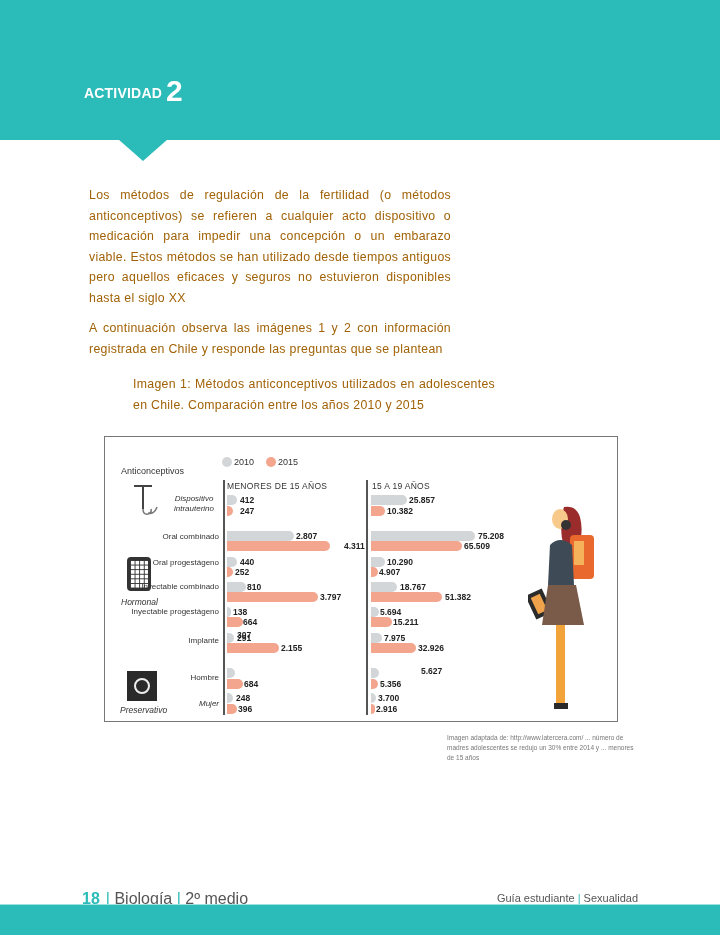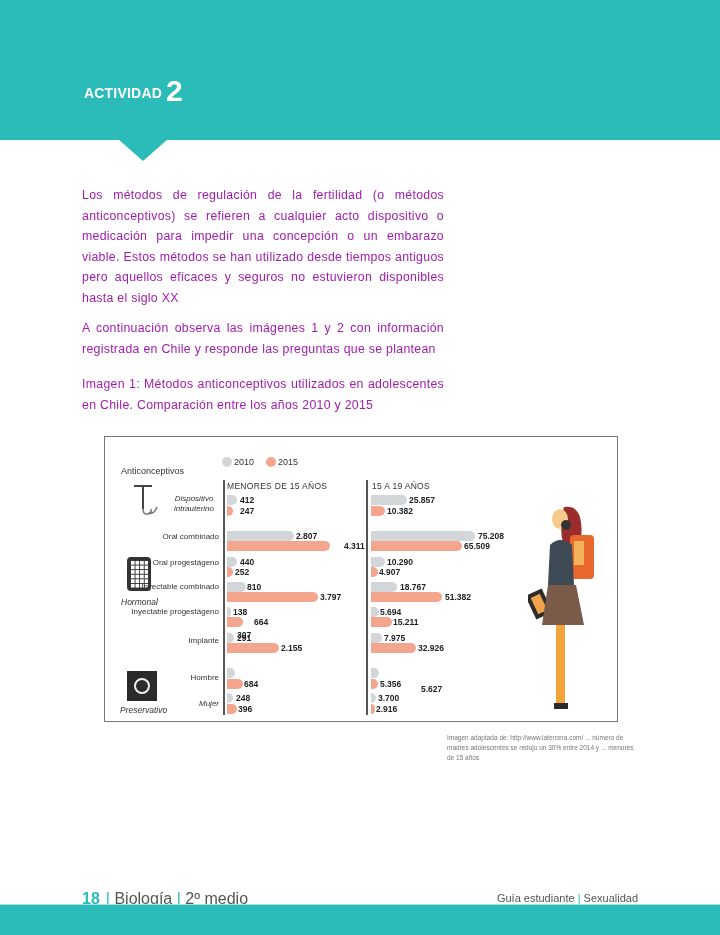--- a/index.html
+++ b/index.html
@@ -3,21 +3,21 @@
 <meta charset="utf-8">
 <style>
   html, body { margin:0; padding:0; }
   body { width:720px; height:935px; position:relative; background:#ffffff; font-family:"Liberation Sans", sans-serif; overflow:hidden; color:#3a3a3a; }
   .header { position:absolute; left:0; top:0; width:720px; height:140px; background:#2bbbb8; }
   .header-notch { position:absolute; left:118px; top:139px; width:0; height:0; border-left:25px solid transparent; border-right:25px solid transparent; border-top:22px solid #2bbbb8; }
   .activity { position:absolute; left:84px; top:74px; color:#fff; font-weight:bold; }
   .activity .word { font-size:14px; letter-spacing:0.2px; }
   .activity .num { font-size:30px; margin-left:4px; vertical-align:-3px; }
   .title { position:absolute; left:226px; top:36px; color:#fff; font-weight:bold; font-size:24px; line-height:33px; letter-spacing:0.2px; }
-  .para { position:absolute; left:82px; width:362px; font-size:12.3px; line-height:20.5px; text-align:justify; color:#a21caf; letter-spacing:0.3px; }
+  .para { position:absolute; left:89px; width:362px; font-size:12.3px; line-height:20.5px; text-align:justify; color:#a16207; letter-spacing:0.3px; }
   .chart-box { position:absolute; left:104px; top:436px; width:514px; height:286px; border:1.5px solid #777; background:#fff; box-sizing:border-box; }
   .legend { position:absolute; left:222px; top:457px; font-size:9px; color:#333; display:flex; gap:12px; }
   .legend .item { display:flex; align-items:center; gap:2px; }
   .dot { width:10px; height:10px; border-radius:50%; display:inline-block; }
   .anticon-title { position:absolute; left:121px; top:466px; font-size:9px; color:#333; }
   .col-head { position:absolute; font-size:8.5px; color:#333; letter-spacing:0.3px; }
   .axis { position:absolute; width:1.5px; background:#555; }
   .row-label { position:absolute; font-size:8px; color:#333; text-align:right; width:90px; line-height:10px; font-style:normal; }
   .row-label.it { font-style:italic; }
   .bar { position:absolute; height:10px; border-radius:0 5px 5px 0; }
@@ -46,21 +46,21 @@
 <div class="header"></div>
 <div class="header-notch"></div>
 <div class="activity">
   <span class="word">ACTIVIDAD</span><span class="num">2</span>
 </div>
 <div class="title">
 </div>
 
 <div class="para" style="top:185px;">Los métodos de regulación de la fertilidad (o métodos anticonceptivos) se refieren a cualquier acto dispositivo o medicación para impedir una concepción o un embarazo viable. Estos métodos se han utilizado desde tiempos antiguos pero aquellos eficaces y seguros no estuvieron disponibles hasta el siglo XX</div>
 <div class="para" style="top:318px;">A continuación observa las imágenes 1 y 2 con información registrada en Chile y responde las preguntas que se plantean</div>
-<div class="para" style="top:374px;">Imagen 1: Métodos anticonceptivos utilizados en adolescentes en Chile. Comparación entre los años 2010 y 2015</div>
+<div class="para" style="top:374px;margin-left:44px;">Imagen 1: Métodos anticonceptivos utilizados en adolescentes en Chile. Comparación entre los años 2010 y 2015</div>
 
 <div class="chart-box"></div>
 
 <div class="legend">
   <span class="item">
       <span class="dot" style="background:#d3d6d8"></span>
       <span>2010</span>
     </span>
   <span class="item">
       <span class="dot" style="background:#f4a58e"></span>
@@ -109,21 +109,21 @@
 <div class="val" style="left:235px; top:567px;">252</div>
 
 <div class="bar b2010" style="left:227px; top:582px; width:19px;"></div>
 <div class="val" style="left:247px; top:582px;">810</div>
 <div class="bar b2015" style="left:227px; top:592px; width:91px;"></div>
 <div class="val" style="left:320px; top:592px;">3.797</div>
 
 <div class="bar b2010" style="left:227px; top:607px; width:4px;"></div>
 <div class="val" style="left:233px; top:607px;">138</div>
 <div class="bar b2015" style="left:227px; top:617px; width:16px;"></div>
-<div class="val" style="left:243px; top:617px;padding-left:11px;">664</div>
+<div class="val" style="left:243px; top:617px;">664</div>
 
 <div class="bar b2010" style="left:227px; top:633px; width:7px;"></div>
 <div class="val" style="left:237px; top:633px;">291</div>
 <div class="bar b2015" style="left:227px; top:643px; width:52px;"></div>
 <div class="val" style="left:281px; top:643px;">2.155</div>
 
 <div class="bar b2010" style="left:227px; top:668px; width:8px;"></div>
 <div class="val" style="left:237px; top:630px;text-align:right;">307</div>
 <div class="bar b2015" style="left:227px; top:679px; width:16px;"></div>
 <div class="val" style="left:244px; top:679px;">684</div>
@@ -157,21 +157,21 @@
 <div class="val" style="left:380px; top:607px;">5.694</div>
 <div class="bar b2015" style="left:371px; top:617px; width:21px;"></div>
 <div class="val" style="left:393px; top:617px;">15.211</div>
 
 <div class="bar b2010" style="left:371px; top:633px; width:11px;"></div>
 <div class="val" style="left:384px; top:633px;">7.975</div>
 <div class="bar b2015" style="left:371px; top:643px; width:45px;"></div>
 <div class="val" style="left:418px; top:643px;">32.926</div>
 
 <div class="bar b2010" style="left:371px; top:668px; width:8px;"></div>
-<div class="val" style="left:381px; top:684px;padding-left:40px;">5.627</div>
+<div class="val" style="left:381px; top:666px;padding-left:40px;">5.627</div>
 <div class="bar b2015" style="left:371px; top:679px; width:7px;"></div>
 <div class="val" style="left:380px; top:679px;">5.356</div>
 
 <div class="bar b2010" style="left:371px; top:693px; width:5px;"></div>
 <div class="val" style="left:378px; top:693px;">3.700</div>
 <div class="bar b2015" style="left:371px; top:704px; width:4px;"></div>
 <div class="val" style="left:376px; top:704px;">2.916</div>
 
 <svg class="girl" viewBox="0 0 72 212">
   <path d="M36 2 q12 -2 16 10 q4 16 -2 30 l-14 0 q-6 -20 0 -40z" fill="#9b2c2c"></path>

